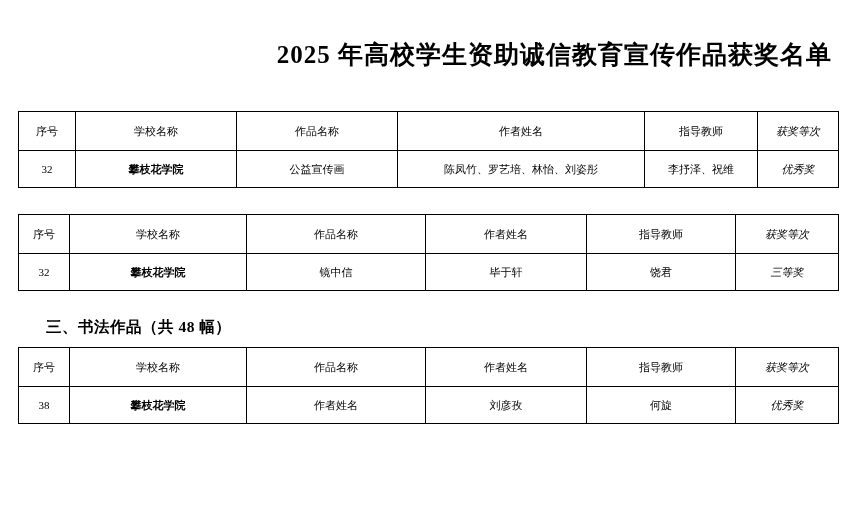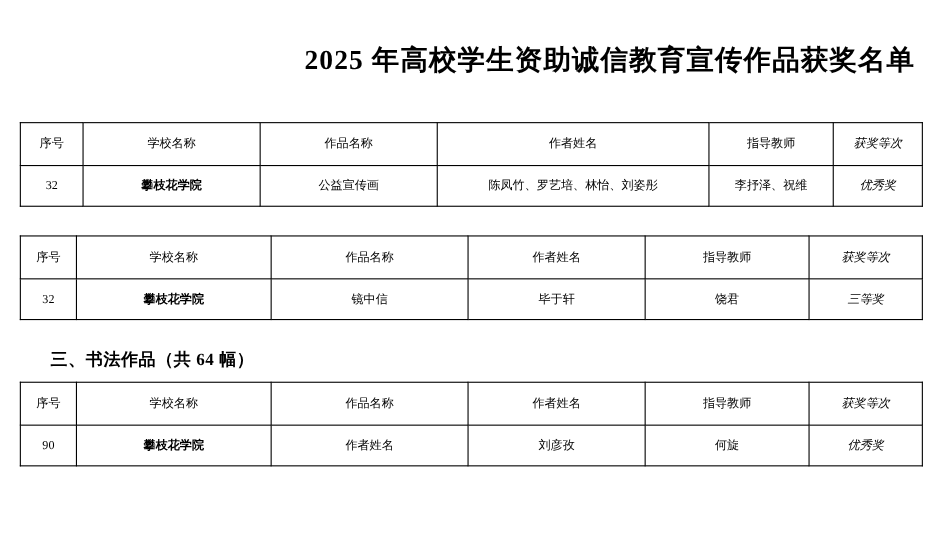--- a/index.html
+++ b/index.html
@@ -143,35 +143,35 @@
           <td class="col-work">镜中信</td>
           <td class="col-author">毕于轩</td>
           <td class="col-teacher">饶君</td>
           <td class="col-level">三等奖</td>
         </tr>
       </tbody>
     </table>
   </div>
 
   <div class="section">
-    <div class="section-heading">三、书法作品（共 64 幅）</div>
+    <div class="section-heading">三、书法作品（共 48 幅）</div>
     <table class="award-table t3">
       <thead>
         <tr>
           <th class="col-no">序号</th>
           <th class="col-school">学校名称</th>
           <th class="col-work">作品名称</th>
           <th class="col-author">作者姓名</th>
           <th class="col-teacher">指导教师</th>
           <th class="col-level">获奖等次</th>
         </tr>
       </thead>
       <tbody>
         <tr>
-          <td class="col-no">90</td>
+          <td class="col-no">38</td>
           <td class="col-school">攀枝花学院</td>
           <td class="col-work">作者姓名</td>
           <td class="col-author">刘彦孜</td>
           <td class="col-teacher">何旋</td>
           <td class="col-level">优秀奖</td>
         </tr>
       </tbody>
     </table>
   </div>
 

